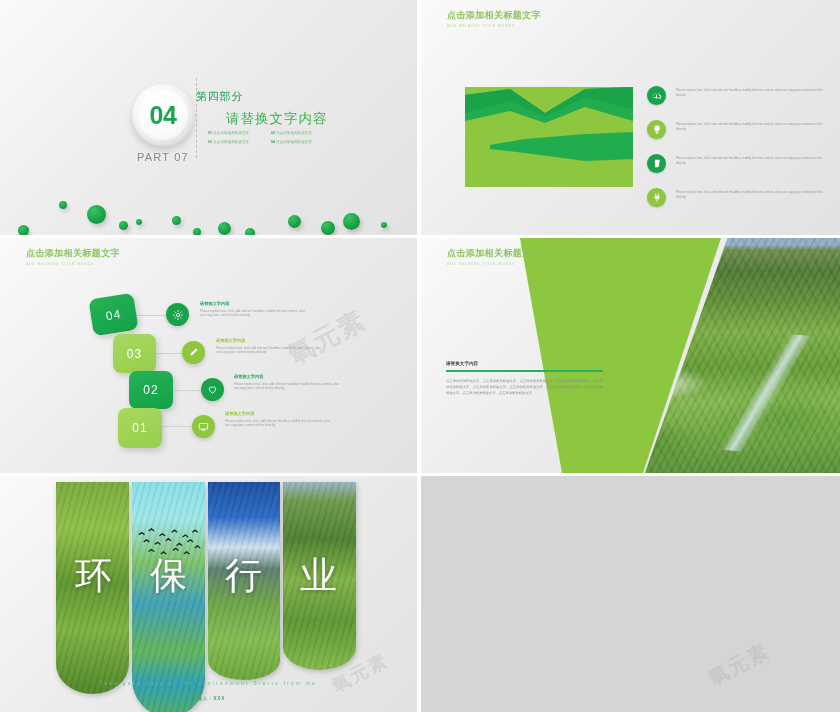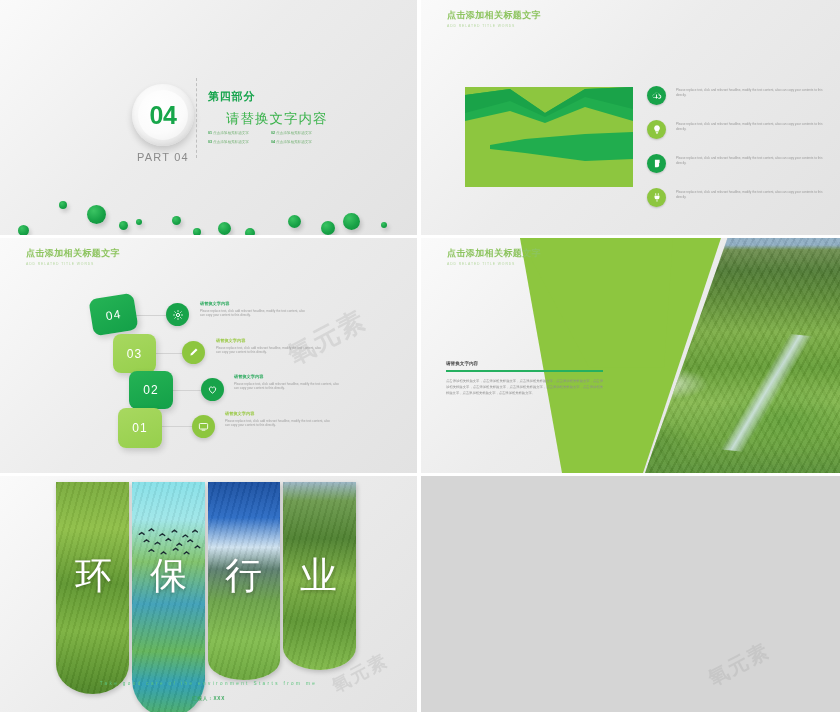--- a/index.html
+++ b/index.html
@@ -44,22 +44,22 @@
   }
   #slide1 .part-label {
     position: absolute; left: 118px; top: 151px; width: 90px;
     text-align: center; font-size: 11px; color: #8a8a8a; letter-spacing: 1.2px;
   }
   #slide1 .divider {
     position: absolute; left: 196px; top: 78px; width: 0; height: 80px;
     border-left: 1px dashed #bfbfbf;
   }
   #slide1 .t-main {
-    position: absolute; left: 208px; top: 89px;
-    font-size: 11px; font-weight: bold; color: #16a44c; letter-spacing: 0.8px;
+    position: absolute; left: 196px; top: 89px;
+    font-size: 11px; font-weight: normal; color: #16a44c; letter-spacing: 0.8px;
   }
   #slide1 .t-sub {
     position: absolute; left: 226px; top: 110px;
     font-size: 13.5px; color: #3cb34d; letter-spacing: 1px;
   }
   #slide1 .sub-grid {
     position: absolute; left: 208px; top: 131px; width: 120px;
     display: grid; grid-template-columns: 1fr 1fr; gap: 5px 6px;
   }
   #slide1 .sub-item { font-size: 3.6px; color: #6faf6f; white-space: nowrap; }
@@ -240,21 +240,21 @@
 
 <div id="page">
 
   <div class="slide" id="slide1">
     <div class="circle-wrap">
       <div class="circle-outer"></div>
       <div class="circle-inner">
         <span class="big-num">04</span>
       </div>
     </div>
-    <div class="part-label">PART 04</div>
+    <div class="part-label">PART 07</div>
     <div class="divider"></div>
     <div class="t-main">第四部分</div>
     <div class="t-sub">请替换文字内容</div>
     <div class="sub-grid">
       <div class="sub-item"><b>01</b> <span>点击添加相关标题文字</span></div>
       <div class="sub-item"><b>02</b> <span>点击添加相关标题文字</span></div>
       <div class="sub-item"><b>03</b> <span>点击添加相关标题文字</span></div>
       <div class="sub-item"><b>04</b> <span>点击添加相关标题文字</span></div>
     </div>
 

